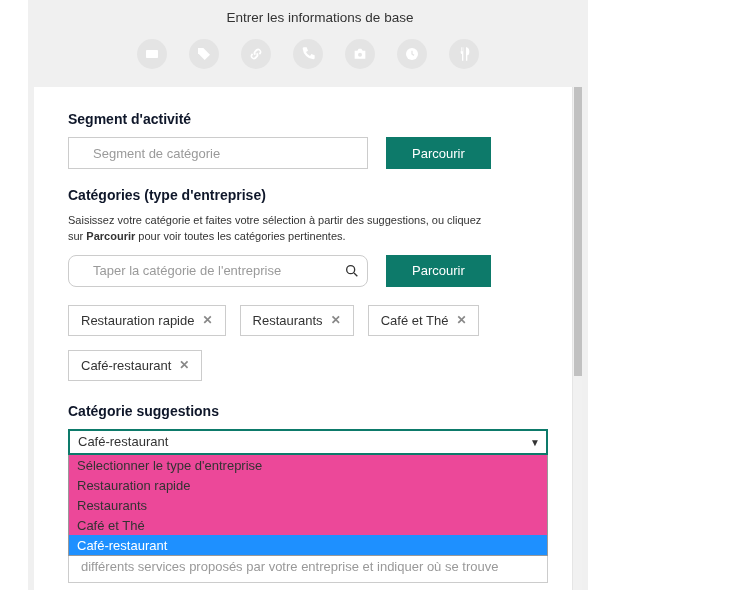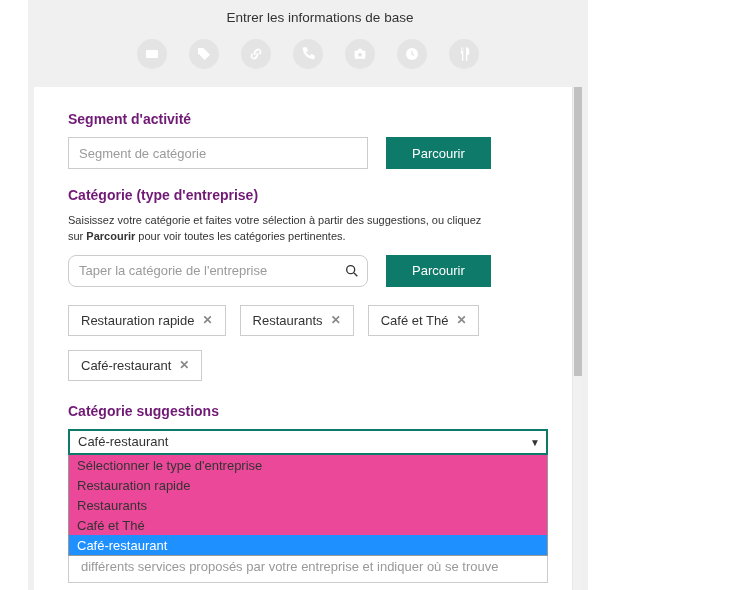--- a/index.html
+++ b/index.html
@@ -62,33 +62,33 @@
     position: absolute;
     left: 1px;
     top: 0;
     width: 8px;
     height: 55%;
     background: #c1c1c1;
   }
   h3.section {
     font-size: 14px;
     font-weight: 700;
-    color: #701a75;
+    color: #0f172a;
     margin: 0 0 10px 0;
   }
   .row {
     display: flex;
     gap: 18px;
     align-items: center;
     margin-bottom: 18px;
   }
   .text-input {
     height: 32px;
     border: 1px solid #ccc;
-    padding: 0 10px;
+    padding: 0 24px;
     font-size: 13px;
     color: #c2410c;
     width: 300px;
   }
   .text-input::placeholder { color: #9a9a9a; }
   .input-with-icon {
     position: relative;
     width: 300px;
   }
   .input-with-icon .text-input { width: 100%; padding-right: 30px; border-radius: 8px;}
@@ -239,21 +239,21 @@
     <div class="scrollbar">
       <div class="scroll-thumb"></div>
     </div>
 
     <h3 class="section">Segment d'activité</h3>
     <div class="row">
       <input class="text-input" placeholder="Segment de catégorie" style="">
       <button class="btn">Parcourir</button>
     </div>
 
-    <h3 class="section">Catégorie (type d'entreprise)</h3>
+    <h3 class="section">Catégories (type d'entreprise)</h3>
     <p class="help-text">
       <span>Saisissez votre catégorie et faites votre sélection à partir des suggestions, ou cliquez sur </span><b>Parcourir</b><span> pour voir toutes les catégories pertinentes.</span>
     </p>
     <div class="row">
       <div class="input-with-icon">
         <input class="text-input" placeholder="Taper la catégorie de l'entreprise" style="">
         <svg class="search-ico" viewBox="0 0 24 24">
             <circle cx="10" cy="10" r="6" fill="none" stroke="#333" stroke-width="2"></circle>
             <line x1="15" y1="15" x2="20" y2="20" stroke="#333" stroke-width="2"></line>
           </svg>

